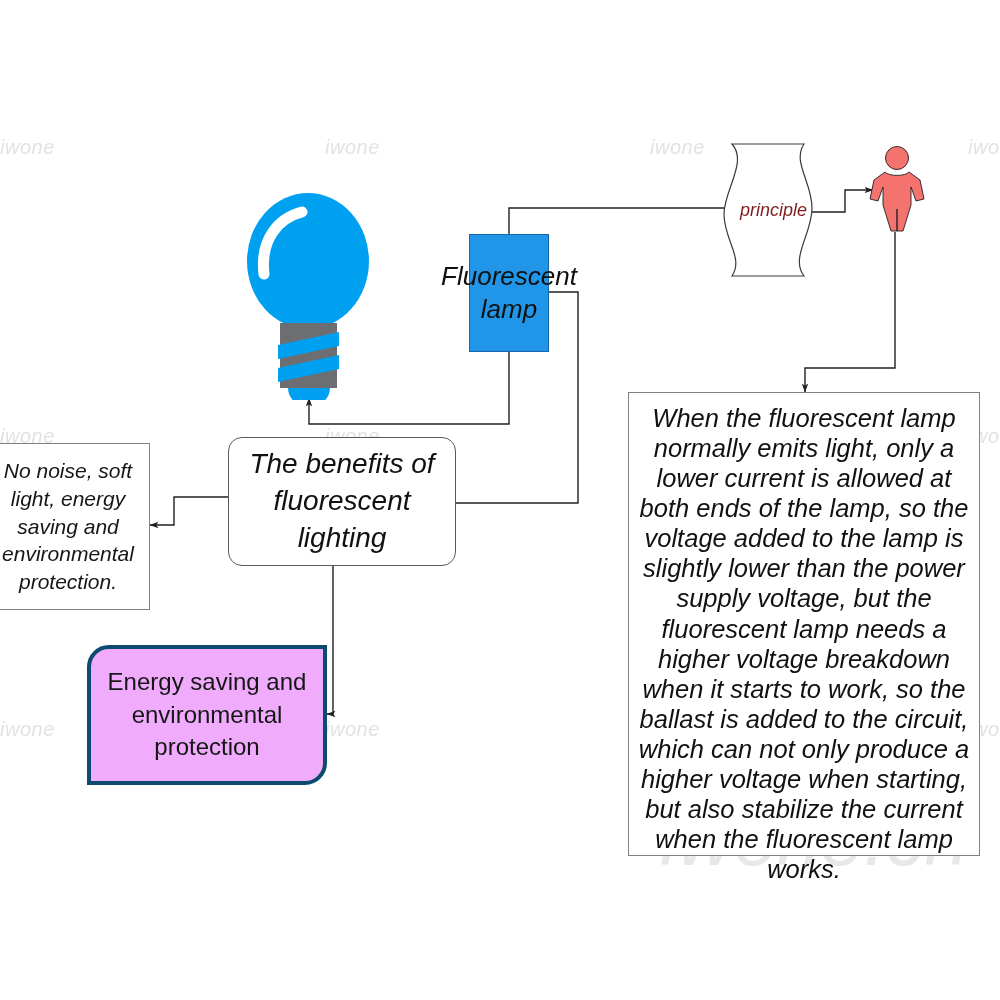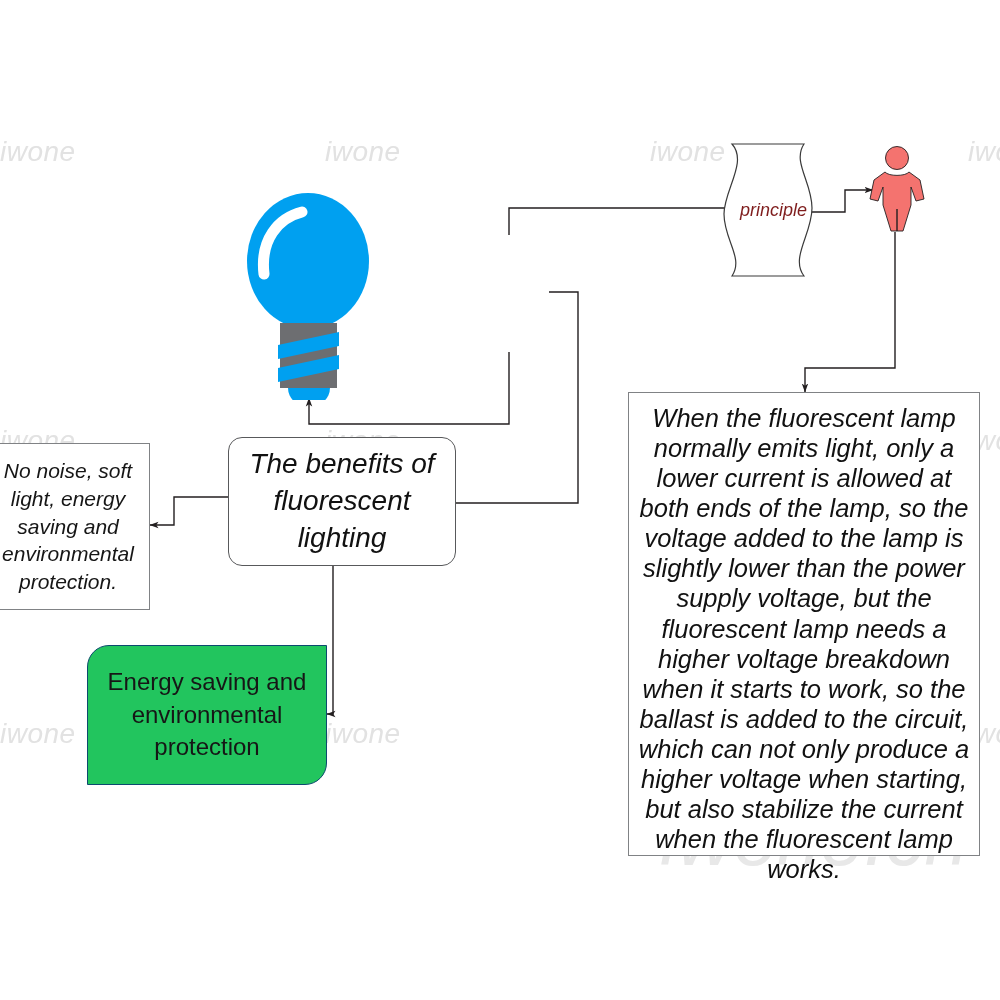--- a/index.html
+++ b/index.html
@@ -15,21 +15,21 @@
     width: 1000px;
     height: 1000px;
     overflow: hidden;
     background: #ffffff;
   }
   .wm {
     position: absolute;
     color: #e2e2e2;
     font-style: italic;
     font-family: "Liberation Sans", sans-serif;
-    font-size: 28px;
+    font-size: 20px;
     letter-spacing: 0.5px;
     user-select: none;
     white-space: nowrap;
   }
   .wm-big {
     position: absolute;
     color: #e8e8e8;
     font-style: italic;
     font-size: 78px;
     font-family: "Liberation Sans", sans-serif;
@@ -55,22 +55,22 @@
     border: 1px solid #808285;
     background: #ffffff;
     font-style: italic;
   }
   .box-round {
     border: 1px solid #58595b;
     background: #ffffff;
     border-radius: 14px;
   }
   .box-halfround {
-    border: 1px solid #0c4a6e;
-    background: #22c55e;
+    border: 4px solid #0c4a6e;
+    background: #f0abfc;
     border-radius: 22px 0 22px 0;
   }
   .box-blue {
     background: #2196e8;
     border: 1px solid #1565a8;
   }
   #node-benefits .txt {
     font-style: italic;
     font-size: 28px;
     color: #111;
@@ -170,20 +170,23 @@
   <svg style="position:absolute;left:869px;top:145px;width:56px;height:88px;" viewBox="0 0 56 88">
     <circle cx="28" cy="13" r="11.5" fill="#f4736f" stroke="#231f20" stroke-width="0.9"></circle>
     <path d="M16,27 C19.5,31.5 36.5,31.5 40,27 L51,35 L55,54 L47,56 L42,42 L42,60 L34,86 L28,86 L28,64 L28,86 L22,86 L14,60 L14,42 L9,56 L1,54 L5,35 Z" fill="#f4736f" stroke="#231f20" stroke-width="0.9" stroke-linejoin="round"></path>
   </svg>
 
   <svg style="position:absolute;left:718px;top:140px;width:100px;height:140px;" viewBox="0 0 100 140">
     <path d="M14,4 C30,22 6,50 6,74 C6,100 26,118 14,136 L86,136 C72,118 94,94 94,68 C94,42 74,22 86,4 Z" fill="#ffffff" stroke="#3a3a3a" stroke-width="1.2"></path>
   </svg>
   <div id="node-principle-text" style="left:740px;top:200px;">principle</div>
 
+  <div class="node box-blue" id="node-lamp" style="left:469px;top:234px;width:80px;height:118px;">
+    <div class="txt">Fluorescent lamp</div>
+  </div>
 
   <div class="node box-round" id="node-benefits" style="left:228px;top:437px;width:228px;height:129px;">
     <div class="txt">The benefits of fluorescent lighting</div>
   </div>
 
   <div class="node box-plain" id="node-noise" style="left:-14px;top:443px;width:164px;height:167px;">
     <div class="txt">No noise, soft light, energy saving and environmental protection.</div>
   </div>
 
   <div class="node box-halfround" id="node-energy" style="left:87px;top:645px;width:240px;height:140px;">

